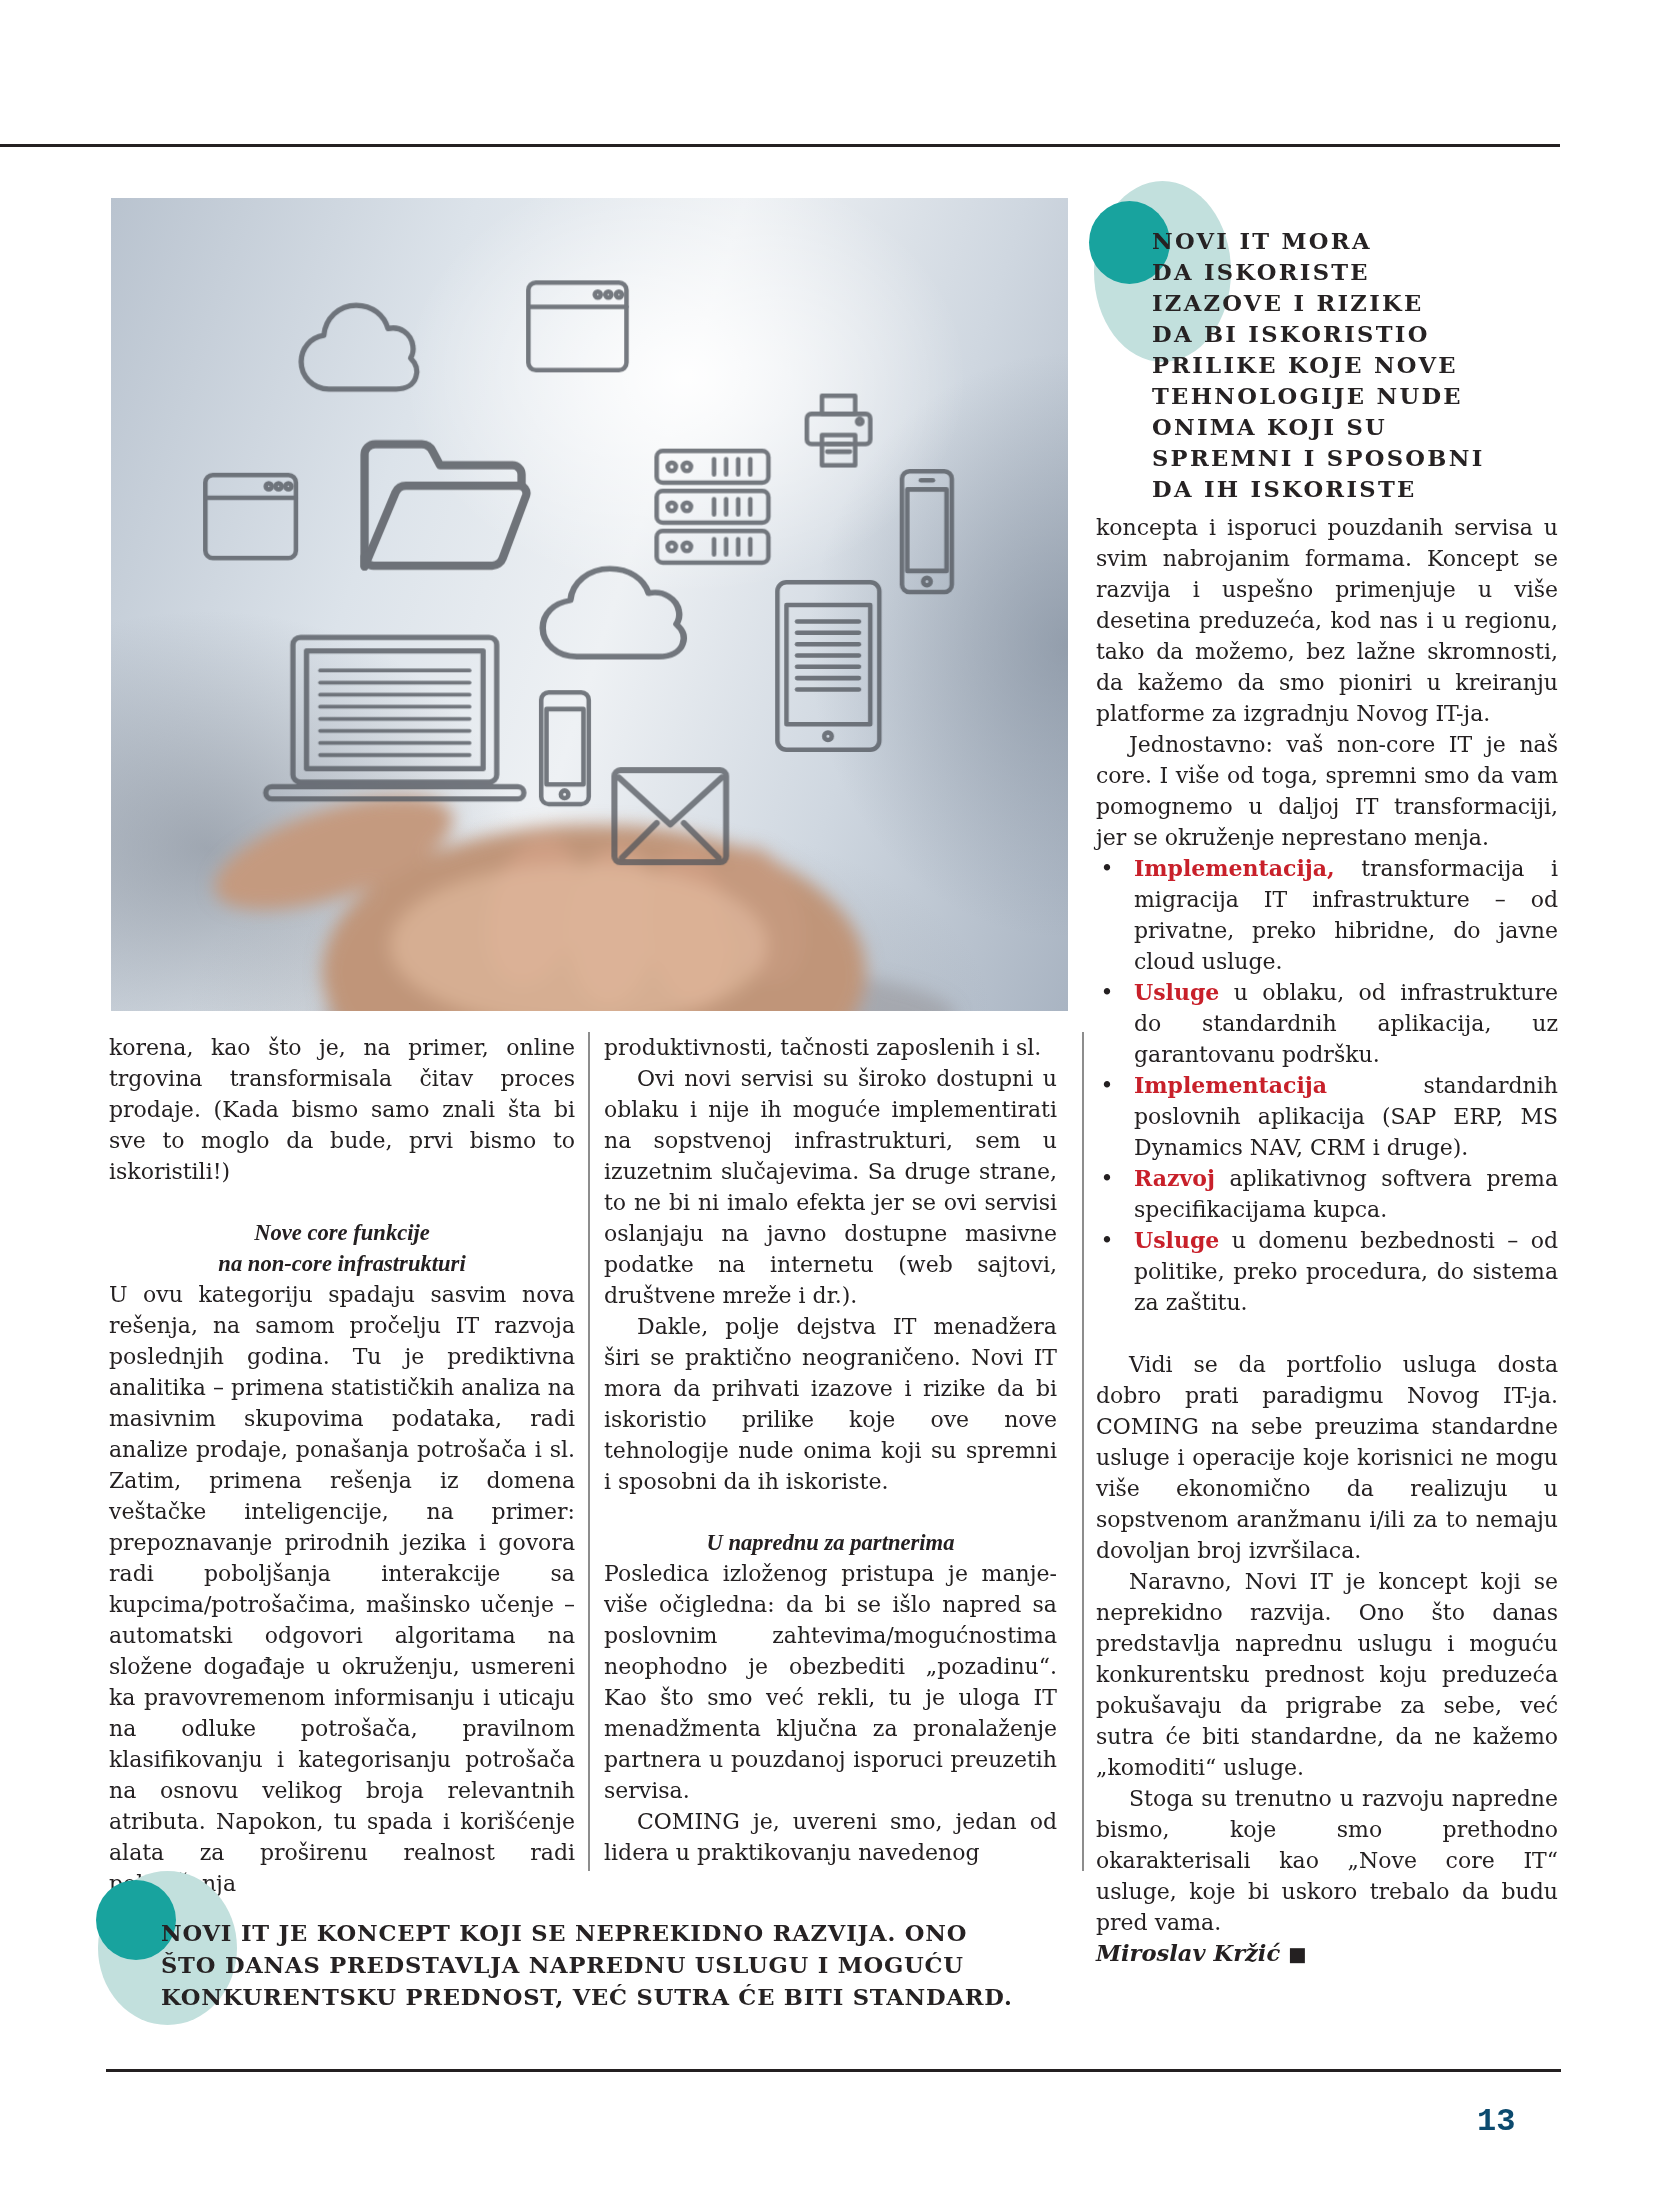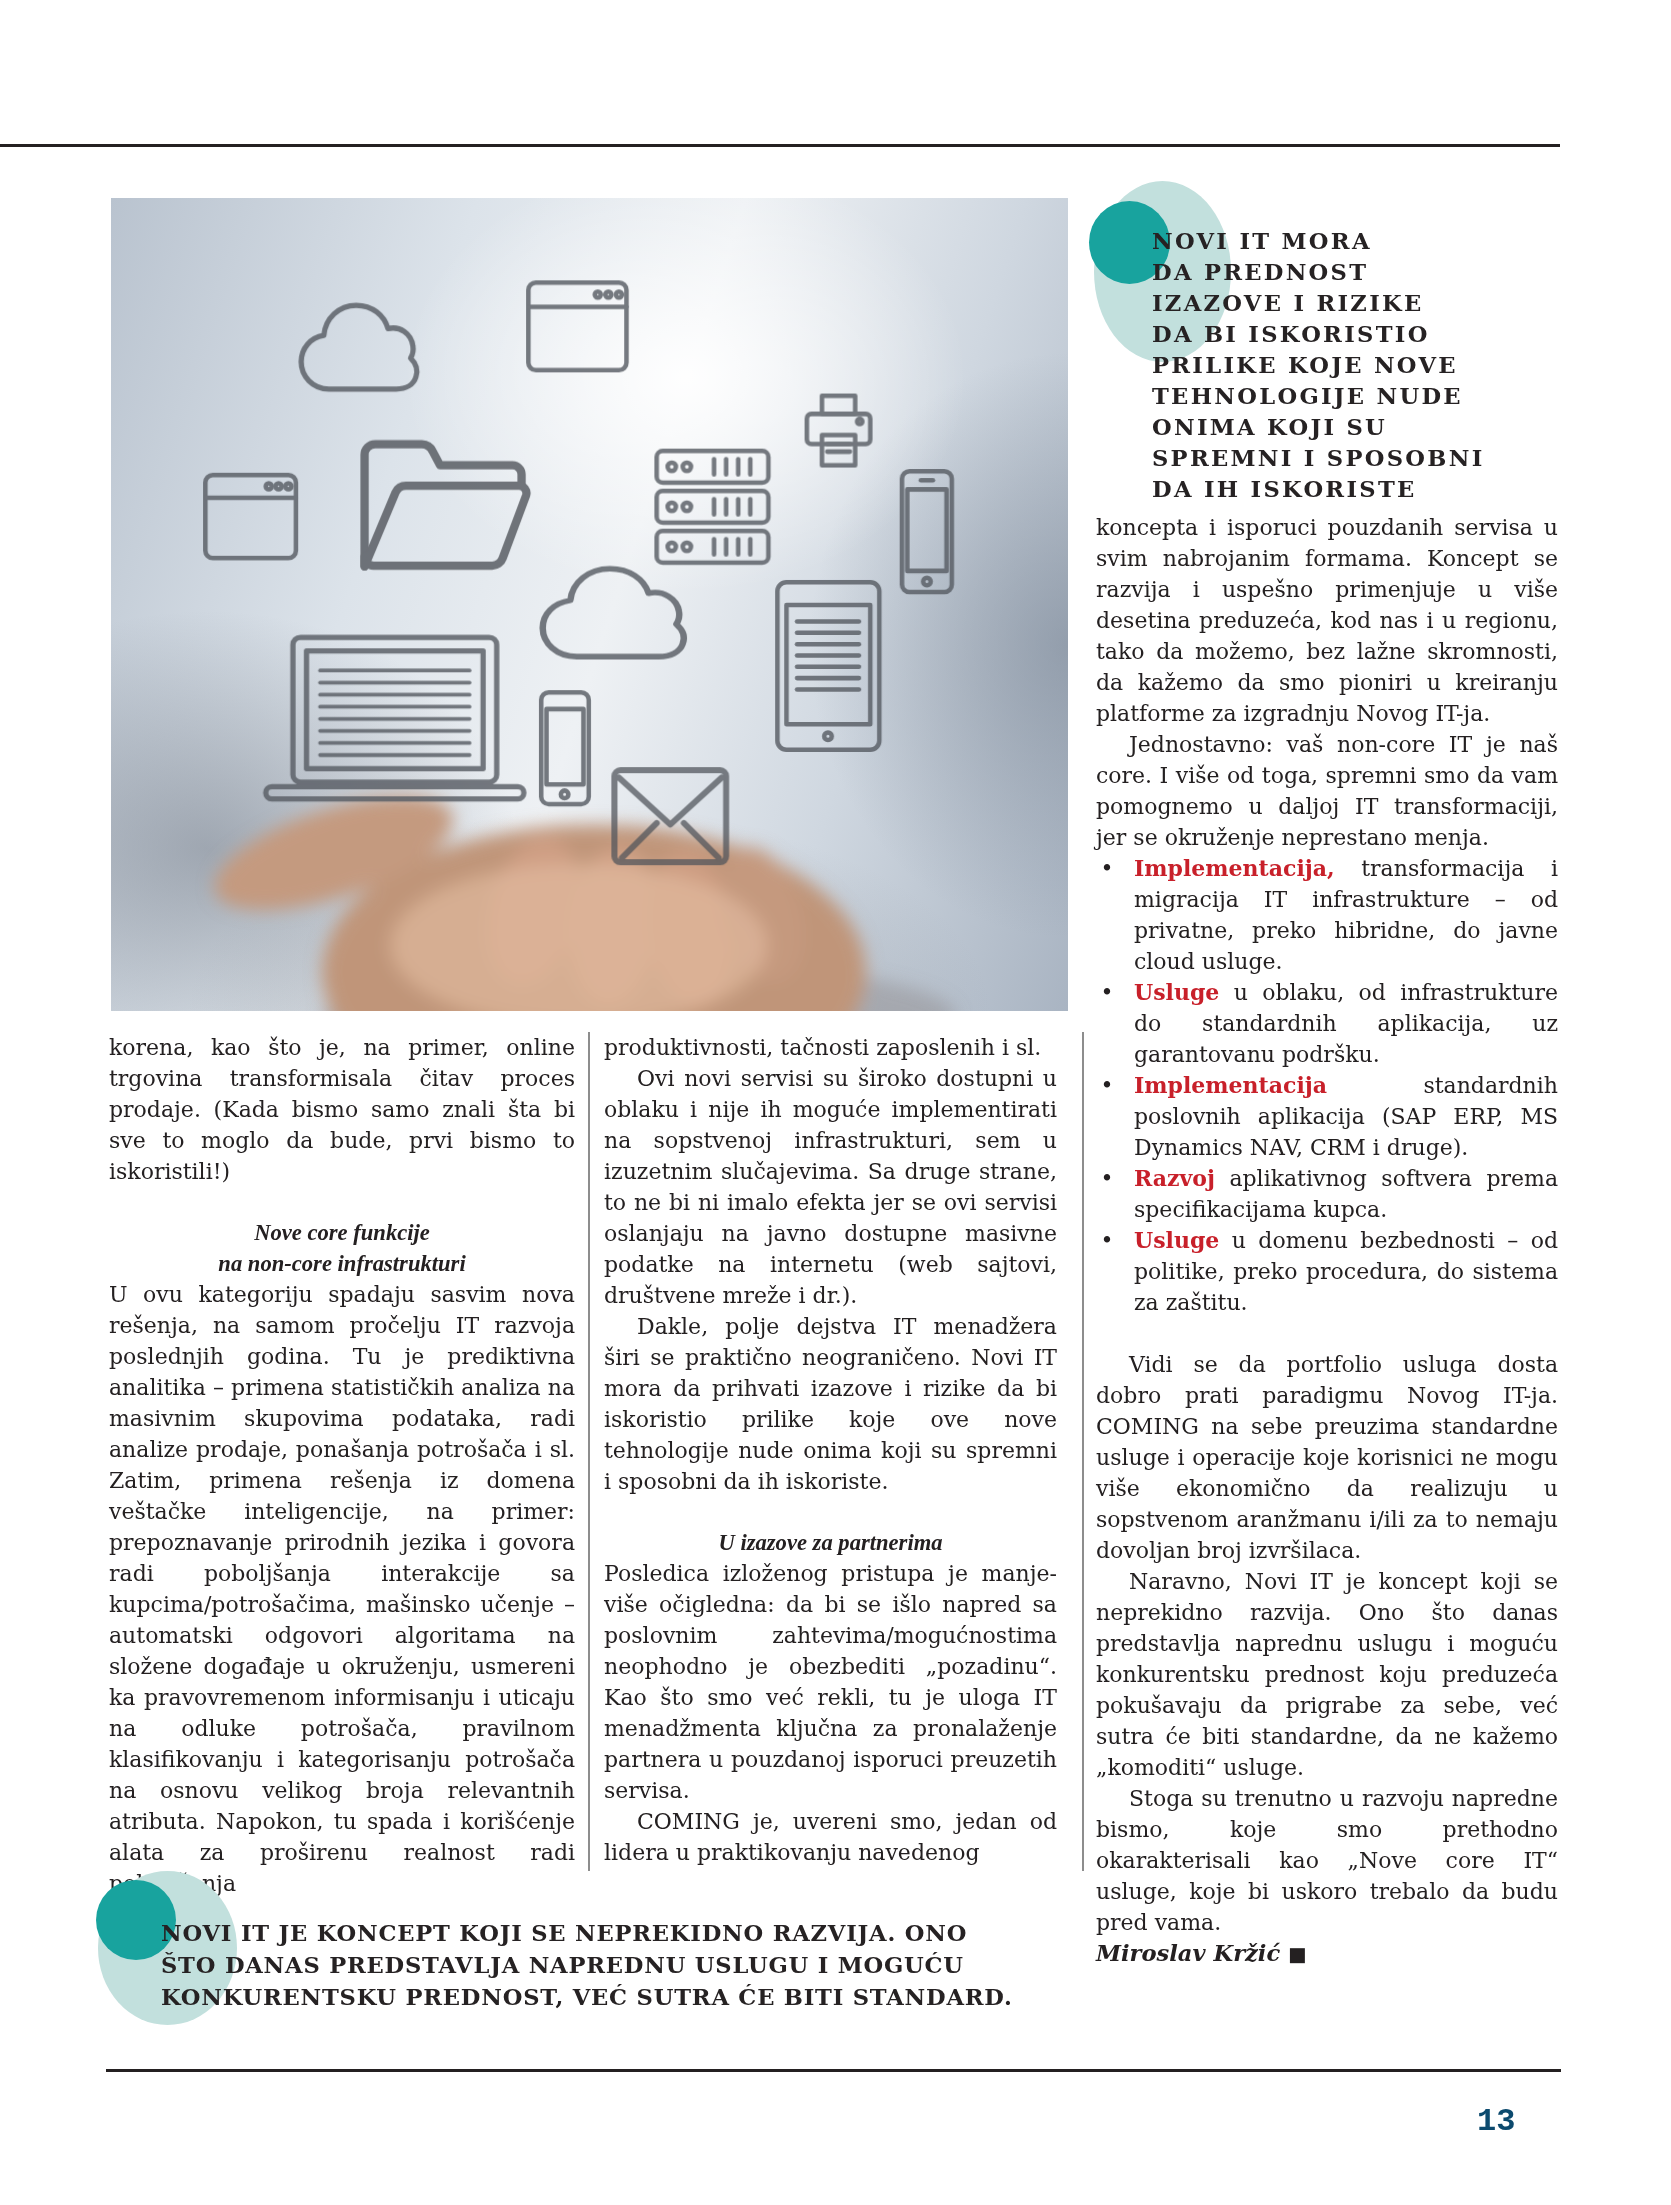--- a/index.html
+++ b/index.html
@@ -218,21 +218,21 @@
         <line x1="138" y1="126" x2="92" y2="80"></line>
       </g>
     </g>
   </svg>
 </div>
 
 <div class="blob light" style="left:1094px;top:181px;width:137px;height:181px;"></div>
 <div class="blob dark" style="left:1089px;top:201px;width:81px;height:83px;"></div>
 <div class="pq-top">
   <div class="ln">NOVI IT MORA</div>
-  <div class="ln">DA PREDNOST</div>
+  <div class="ln">DA ISKORISTE</div>
   <div class="ln">IZAZOVE I RIZIKE</div>
   <div class="ln">DA BI ISKORISTIO</div>
   <div class="ln">PRILIKE KOJE NOVE</div>
   <div class="ln">TEHNOLOGIJE NUDE</div>
   <div class="ln">ONIMA KOJI SU</div>
   <div class="ln">SPREMNI I SPOSOBNI</div>
   <div class="ln">DA IH ISKORISTE</div>
 </div>
 
 <div class="vsep s1"></div>
@@ -245,21 +245,21 @@
     <div>na non-core infrastrukturi</div>
   </div>
   <p>U ovu kategoriju spadaju sasvim nova rešenja, na samom pročelju IT razvoja poslednjih godina. Tu je prediktivna analitika – primena statističkih analiza na masivnim skupovima podataka, radi analize prodaje, ponašanja potrošača i sl. Zatim, primena rešenja iz domena veštačke inteligencije, na primer: prepoznavanje prirodnih jezika i govora radi poboljšanja interakcije sa kupcima/potrošačima, mašinsko učenje – automatski odgovori algoritama na složene događaje u okruženju, usmereni ka pravovremenom informisanju i uticaju na odluke potrošača, pravilnom klasifikovanju i kategorisanju potrošača na osnovu velikog broja relevantnih atributa. Napokon, tu spada i korišćenje alata za proširenu realnost radi poboljšanja</p>
 </div>
 
 <div class="col mid">
   <p>produktivnosti, tačnosti zaposlenih i sl.</p>
   <p class="indent">Ovi novi servisi su široko dostupni u oblaku i nije ih moguće implementirati na sopstvenoj infrastrukturi, sem u izuzetnim slučajevima. Sa druge strane, to ne bi ni imalo efekta jer se ovi servisi oslanjaju na javno dostupne masivne podatke na internetu (web sajtovi, društvene mreže i dr.).</p>
   <p class="indent">Dakle, polje dejstva IT menadžera širi se praktično neograničeno. Novi IT mora da prihvati izazove i rizike da bi iskoristio prilike koje ove nove tehnologije nude onima koji su spremni i sposobni da ih iskoriste.</p>
   <div class="sec-heading">
-    <div>U izazove za partnerima</div>
+    <div>U naprednu za partnerima</div>
   </div>
   <p>Posledica izloženog pristupa je manje-više očigledna: da bi se išlo napred sa poslovnim zahtevima/mogućnostima neophodno je obezbediti „pozadinu“. Kao što smo već rekli, tu je uloga IT menadžmenta ključna za pronalaženje partnera u pouzdanoj isporuci preuzetih servisa.</p>
   <p class="indent">COMING je, uvereni smo, jedan od lidera u praktikovanju navedenog</p>
 </div>
 
 <div class="col right">
   <p>koncepta i isporuci pouzdanih servisa u svim nabrojanim formama. Koncept se razvija i uspešno primenjuje u više desetina preduzeća, kod nas i u regionu, tako da možemo, bez lažne skromnosti, da kažemo da smo pioniri u kreiranju platforme za izgradnju Novog IT-ja.</p>
   <p class="indent">Jednostavno: vaš non-core IT je naš core. I više od toga, spremni smo da vam pomognemo u daljoj IT transformaciji, jer se okruženje neprestano menja.</p>
 
   <ul class="bullets">

